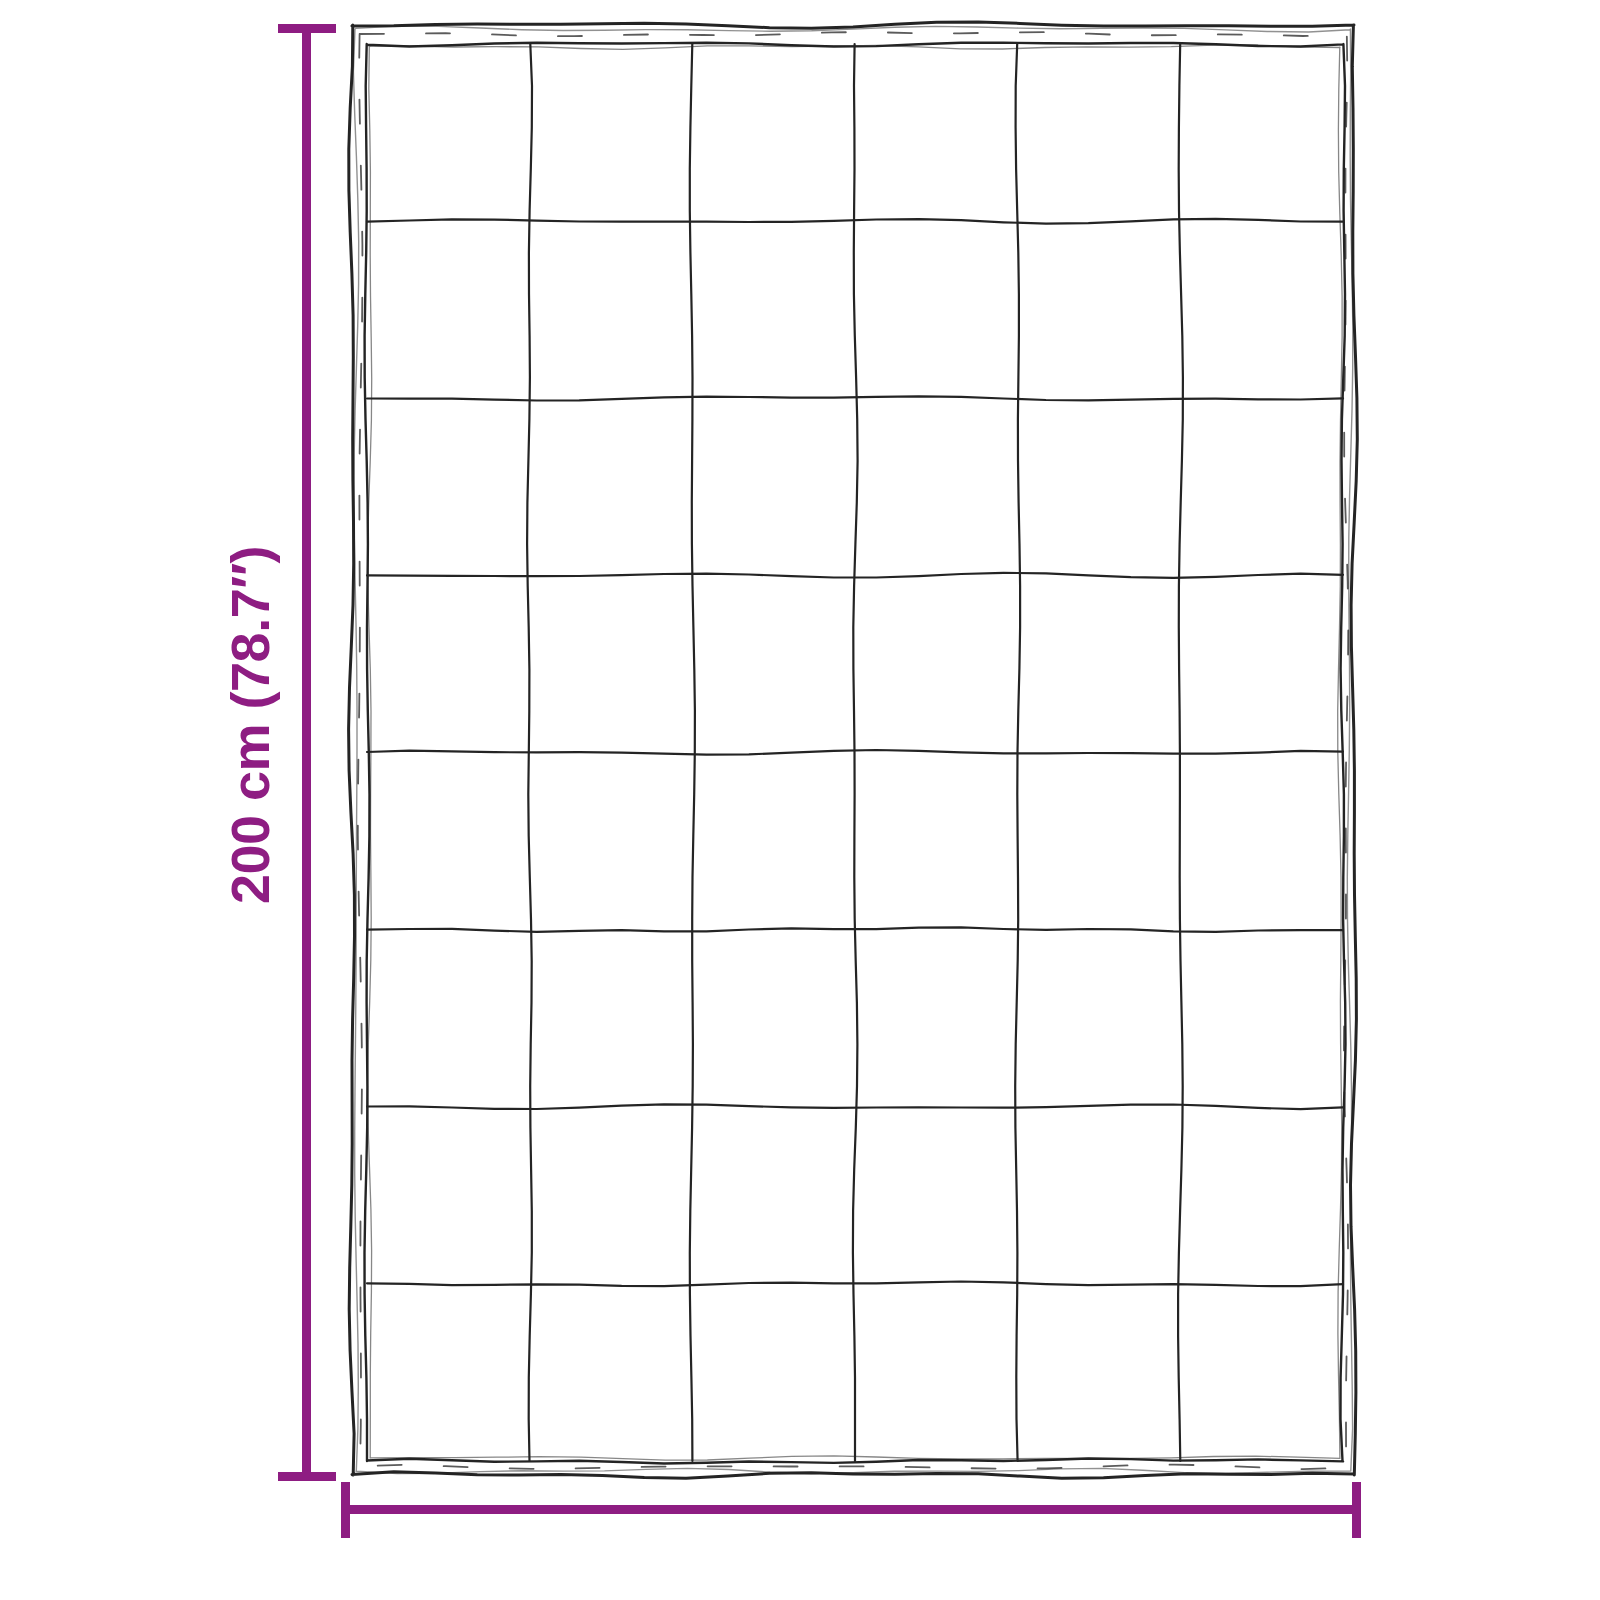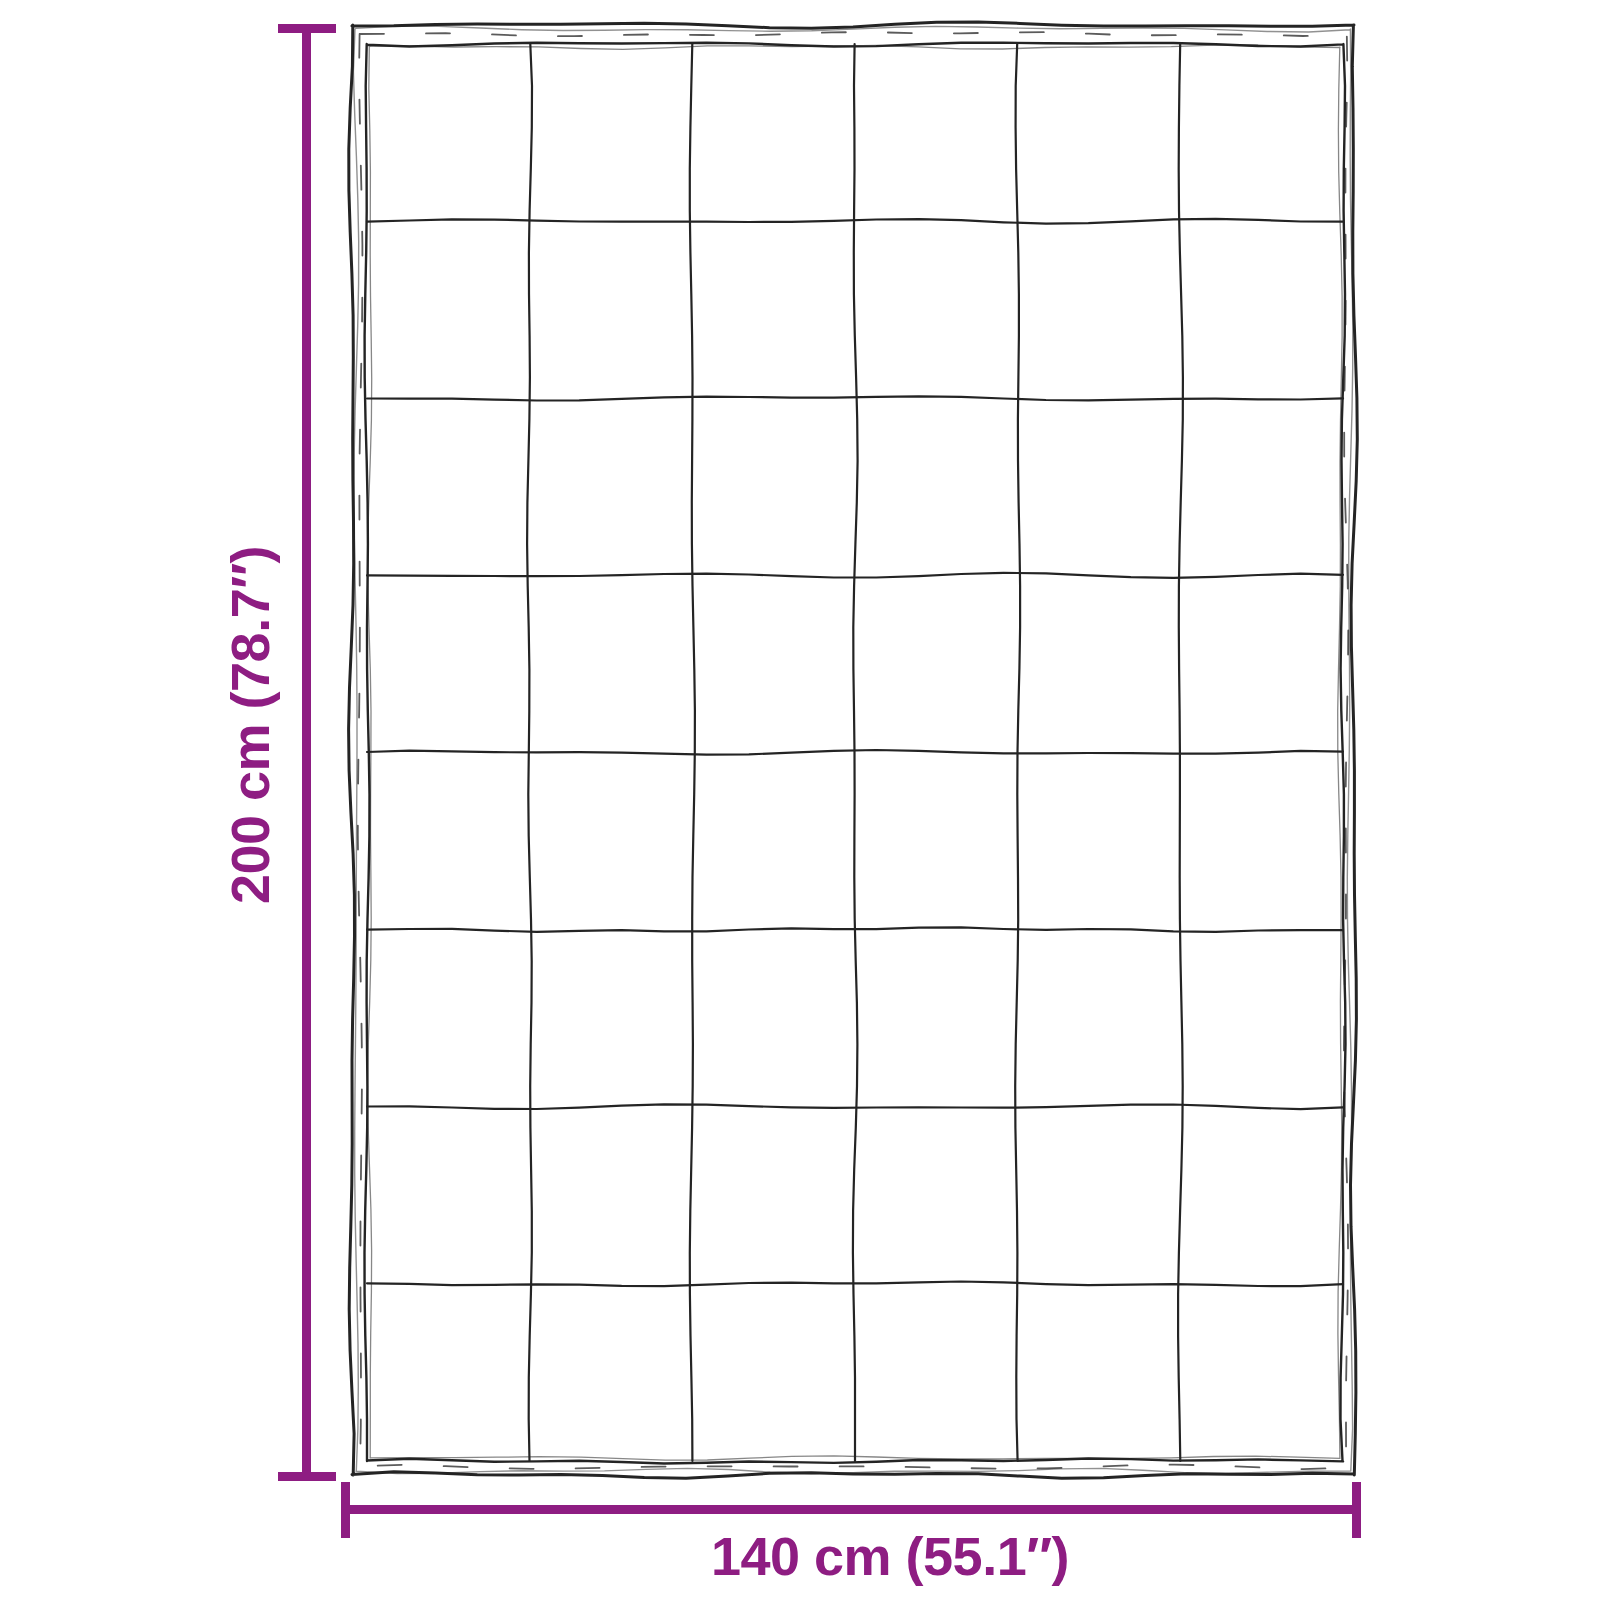--- a/index.html
+++ b/index.html
@@ -80,15 +80,14 @@
   <div id="dim-v-line" class="dim-piece"></div>
   <div id="dim-v-cap-top" class="dim-piece"></div>
   <div id="dim-v-cap-bot" class="dim-piece"></div>
 
   <div id="dim-h-line" class="dim-piece"></div>
   <div id="dim-h-cap-l" class="dim-piece"></div>
   <div id="dim-h-cap-r" class="dim-piece"></div>
 
   <div id="height-label" class="dim-label">200 cm (78.7″)</div>
 
-  <div id="width-label" class="dim-label">140 cm (55.1″)</div>
 
 </div>
 
 </body></html>

